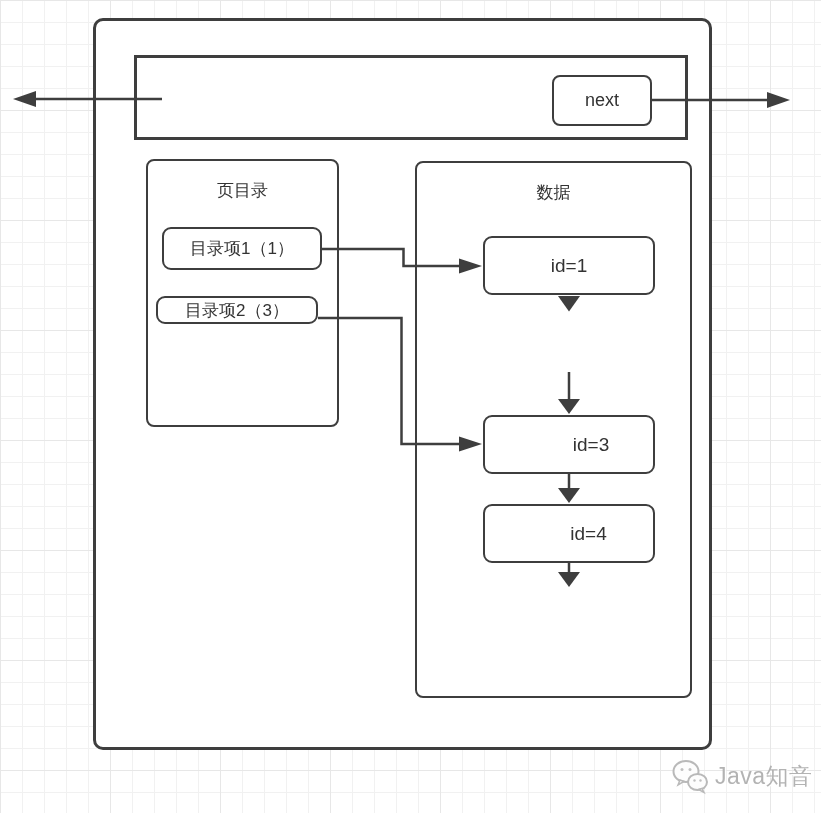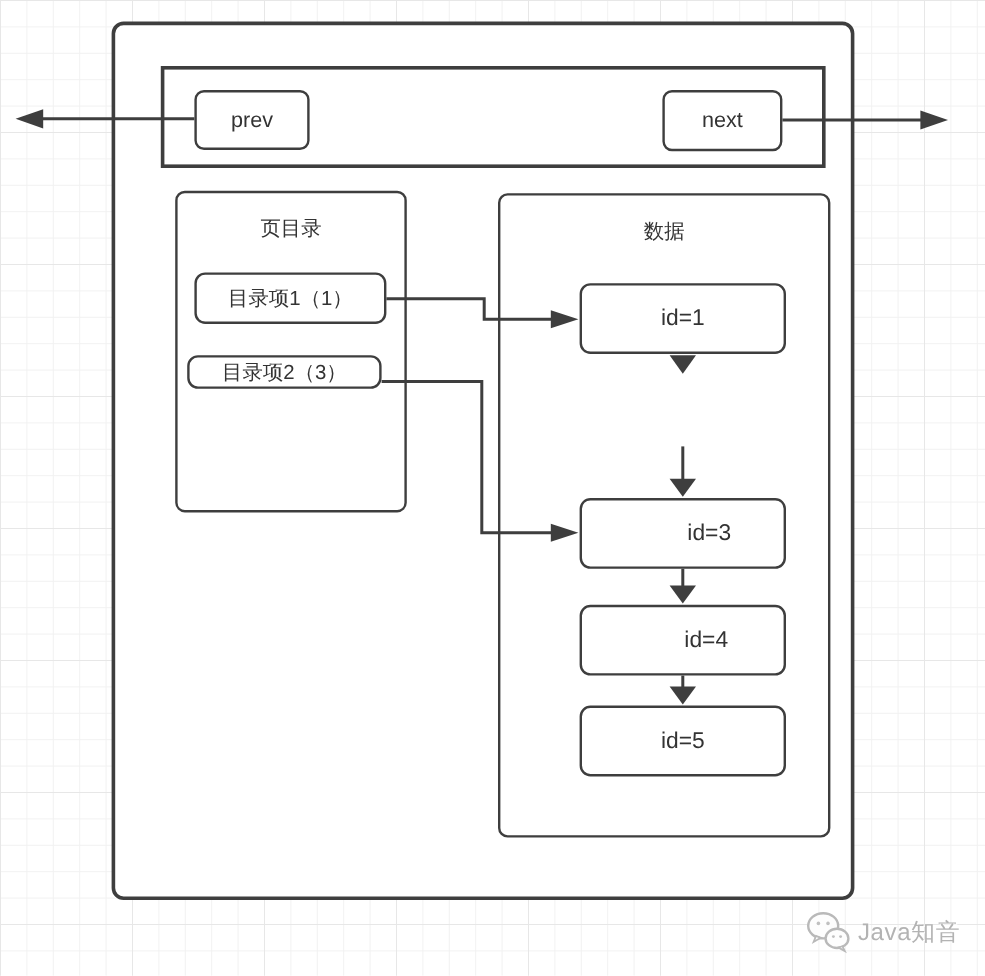--- a/index.html
+++ b/index.html
@@ -68,38 +68,35 @@
     position: absolute; left: 0; top: 0;
     width: 821px; height: 813px;
     pointer-events: none;
   }
   .watermark {
     position: absolute; left: 671px; top: 758px;
     display: flex; align-items: center; gap: 6px;
     color: #b3b3b3;
   }
   .watermark-label {
-    font-size: 20px;
+    font-size: 23px;
     color: #b3b3b3;
     text-shadow: 1px 1px 0 #ffffff;
     letter-spacing: 0.5px;
   }
   .wechat-icon { display: inline-block; }
 </style>
 </head>
 <body>
 
 <div class="stage">
 
   <div class="box outer-box"></div>
 
   <div class="box top-bar"></div>
-  <div class="box nav-node prev-node">
-    <span>prev</span>
-  </div>
   <div class="box nav-node next-node">
     <span>next</span>
   </div>
 
   <div class="box group-box dir-box">
     <span class="group-title">页目录</span>
   </div>
   <div class="box item-node dir-item-1">
     <span>目录项1（1）</span>
   </div>
@@ -111,23 +108,20 @@
     <span class="group-title">数据</span>
   </div>
   <div class="box record-node rec-1">
     <span>id=1</span>
   </div>
   <div class="box record-node rec-3">
     <span>id=3</span>
   </div>
   <div class="box record-node rec-4">
     <span>id=4</span>
-  </div>
-  <div class="box record-node rec-5">
-    <span>id=5</span>
   </div>
 
   <svg class="overlay-svg" viewBox="0 0 821 813" xmlns="http://www.w3.org/2000/svg">
     <g stroke="#3e3e3e" stroke-width="2.5" fill="none">
 
       <path d="M162,99 H34"></path>
 
       <path d="M652,100 H768"></path>
 
       <path d="M322,249 H403.5 V266 H461"></path>

